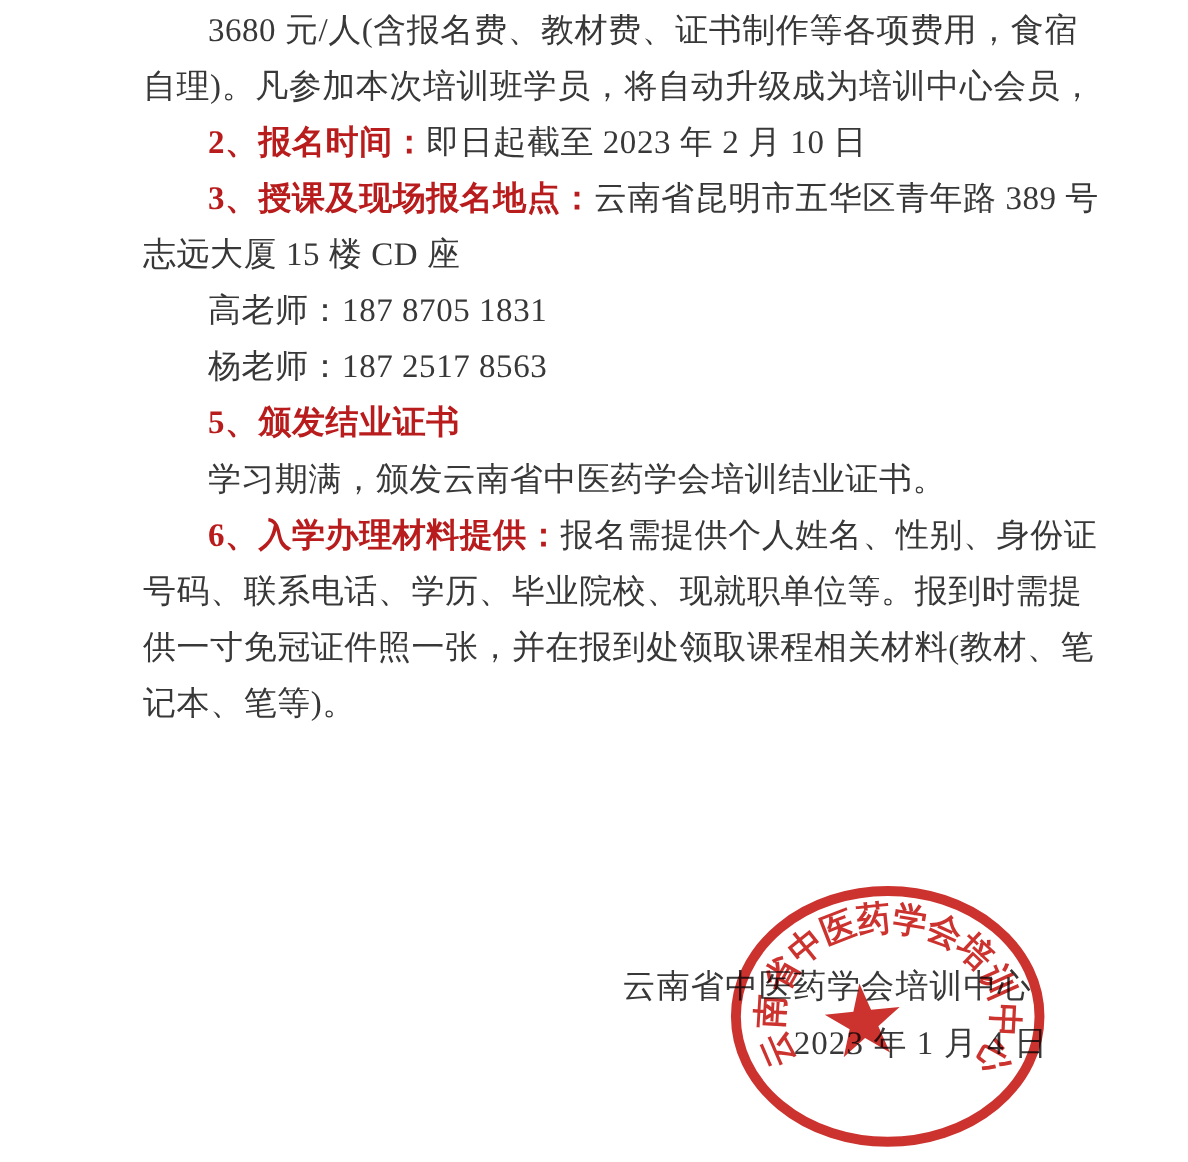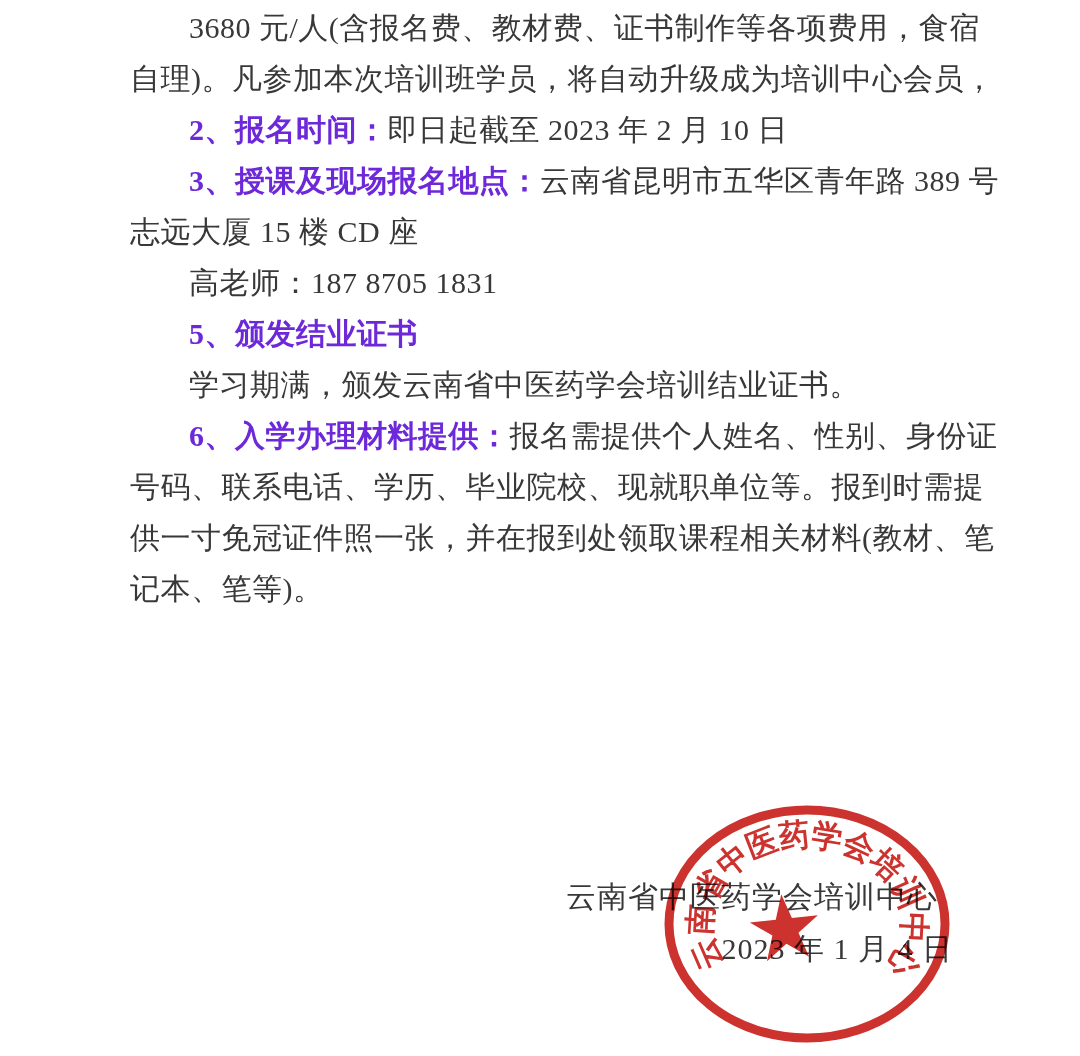--- a/index.html
+++ b/index.html
@@ -28,21 +28,21 @@
     line-height:51px;
     height:51px;
     letter-spacing:0.5px;
     white-space:nowrap;
   }
   .doc-line.indent{
     padding-left:59px;
   }
   .seg-bold{
     font-weight:bold;
-    color:#6d28d9;
+    color:#b91c1c;
   }
   .sig-org{
     position:absolute;
     top:880px;
     right:142px;
     font-size:30px;
     line-height:34px;
     letter-spacing:1px;
     white-space:nowrap;
   }
@@ -75,20 +75,21 @@
 
 <div class="page">
 
   <div class="content" id="doc-lines">
       <div class="doc-line indent"><span class="seg">3680 元/人(含报名费、教材费、证书制作等各项费用，食宿</span></div>
       <div class="doc-line"><span class="seg">自理)。凡参加本次培训班学员，将自动升级成为培训中心会员，</span></div>
       <div class="doc-line indent"><span class="seg-bold">2、报名时间：</span><span class="seg">即日起截至 2023 年 2 月 10 日</span></div>
       <div class="doc-line indent"><span class="seg-bold">3、授课及现场报名地点：</span><span class="seg">云南省昆明市五华区青年路 389 号</span></div>
       <div class="doc-line"><span class="seg">志远大厦 15 楼 CD 座</span></div>
       <div class="doc-line indent"><span class="seg">高老师：187 8705 1831</span></div>
+      <div class="doc-line indent"><span class="seg">杨老师：187 2517 8563</span></div>
       <div class="doc-line indent"><span class="seg-bold">5、颁发结业证书</span></div>
       <div class="doc-line indent"><span class="seg">学习期满，颁发云南省中医药学会培训结业证书。</span></div>
       <div class="doc-line indent"><span class="seg-bold">6、入学办理材料提供：</span><span class="seg">报名需提供个人姓名、性别、身份证</span></div>
       <div class="doc-line"><span class="seg">号码、联系电话、学历、毕业院校、现就职单位等。报到时需提</span></div>
       <div class="doc-line"><span class="seg">供一寸免冠证件照一张，并在报到处领取课程相关材料(教材、笔</span></div>
       <div class="doc-line"><span class="seg">记本、笔等)。</span></div>
     </div>
 
   <div class="sig-org">云南省中医药学会培训中心</div>
   <div class="sig-date">2023 年 1 月 4 日</div>

